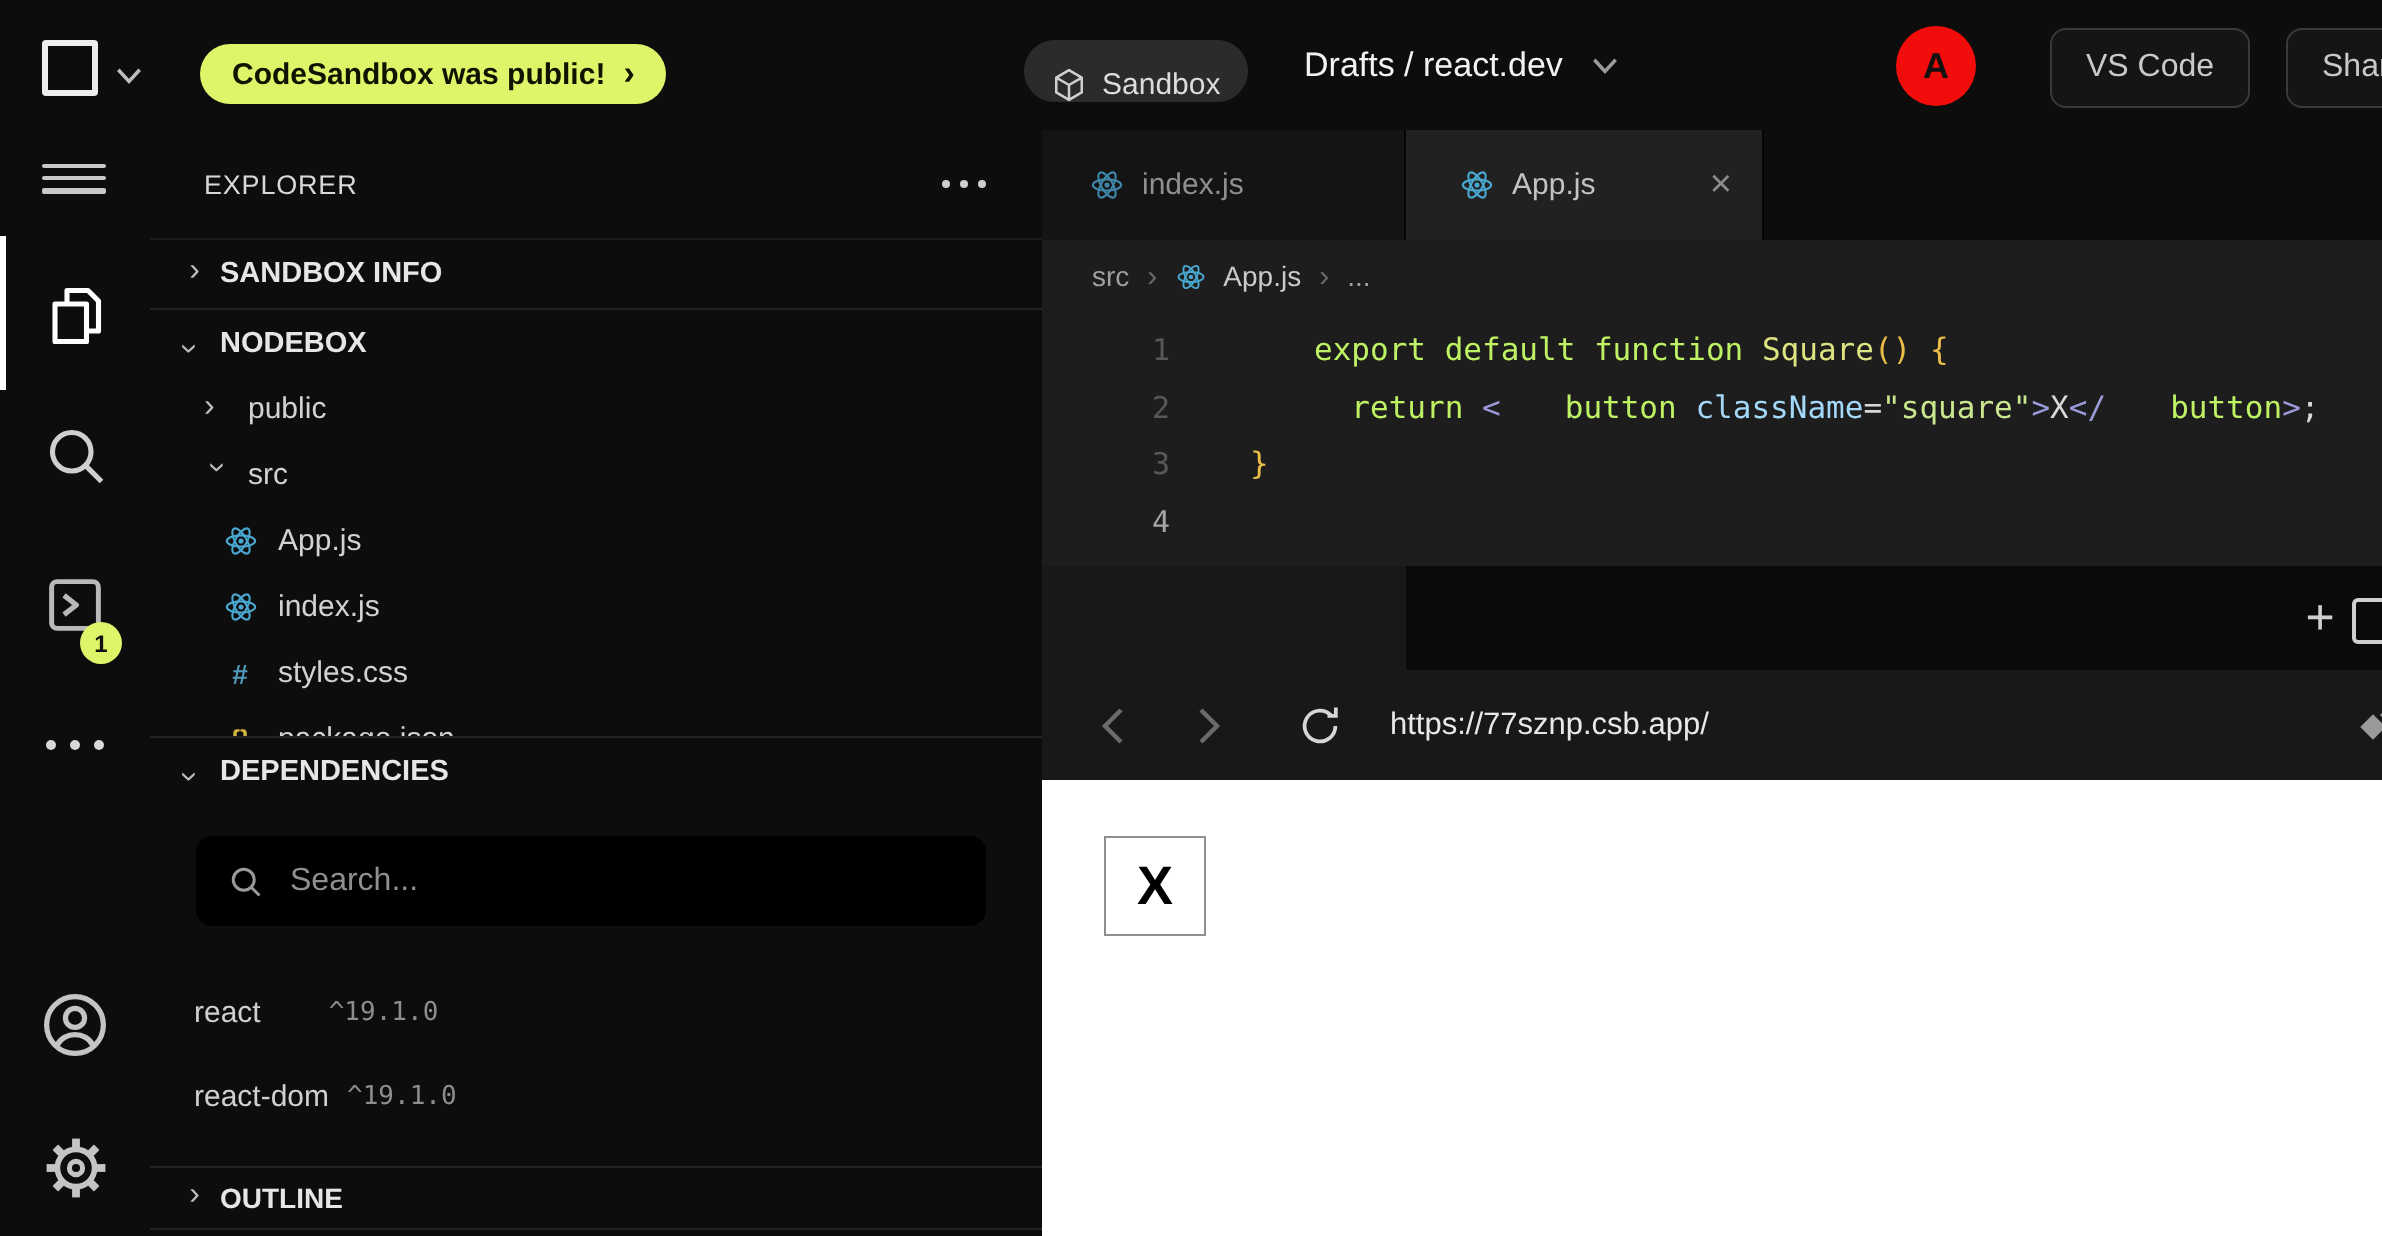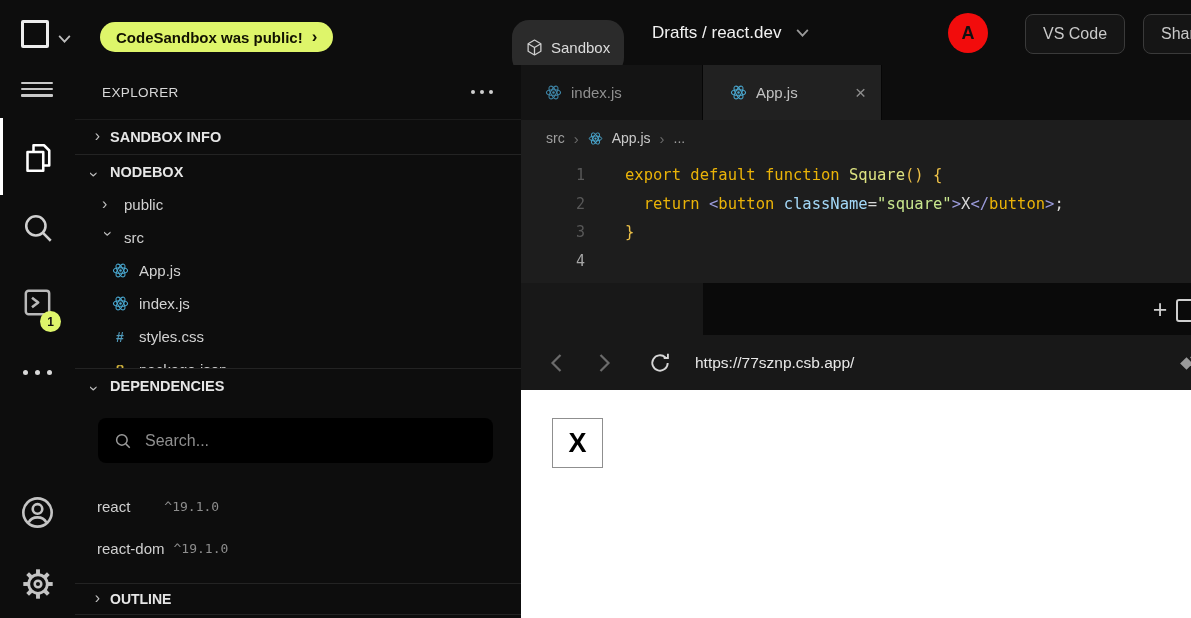--- a/index.html
+++ b/index.html
@@ -7,21 +7,21 @@
   .app{position:relative;width:1191px;height:618px;background:#0d0d0d;overflow:hidden;}
   
   .topbar{position:absolute;left:0;top:0;width:1191px;height:65px;background:#0d0d0d;}
   .logo-box{position:absolute;left:21px;top:20px;width:22px;height:22px;border:3px solid #ededed;border-radius:2px;}
   .chev-down{width:13px;height:8px;display:inline-block;}
   .logo-caret{position:absolute;left:58px;top:29px;}
   .update-pill{position:absolute;left:100px;top:22px;height:30px;border-radius:16px;background:#def56a;
     display:flex;align-items:center;gap:9px;padding:0 16px;color:#121200;font-size:15px;font-weight:600;cursor:pointer;}
   .pill-arrow::before{content:"›";font-size:17px;font-weight:700;color:#121200;}
   .sandbox-badge{position:absolute;left:512px;top:20px;height:31px;border-radius:17px;background:#2b2b2b;
-    display:flex;align-items:center;gap:8px;padding:12px 14px;color:#dcdcdc;font-size:15px;}
+    display:flex;align-items:flex-end;gap:8px;padding:0 14px;color:#dcdcdc;font-size:15px;}
   .proj-crumb{position:absolute;left:652px;top:0;height:65px;display:flex;align-items:center;gap:15px;cursor:pointer;}
   .proj-crumb .txt{color:#f2f2f2;font-size:17px;}
   .avatar{position:absolute;left:948px;top:13px;width:40px;height:40px;border-radius:50%;background:#f20c0c;
     display:flex;align-items:center;justify-content:center;color:#111;font-size:18px;font-weight:700;}
   .top-btn{position:absolute;top:14px;height:38px;border:1px solid #3a3a3a;border-radius:8px;background:#151515;
     color:#c9c9c9;font-size:16px;display:flex;align-items:center;padding:0 17px;cursor:pointer;}
   .btn-vscode{left:1025px;}
   .btn-share{left:1143px;width:86px;}
   
   .rail{position:absolute;left:0;top:65px;width:75px;height:553px;background:#0d0d0d;}
@@ -78,21 +78,21 @@
   .crumbbar{position:absolute;left:0;top:55px;width:670px;height:36px;background:#1d1d1d;
     display:flex;align-items:center;gap:9px;padding-left:25px;box-sizing:border-box;font-size:14px;color:#9f9f9f;}
   .crumb-sep::before{content:"›";color:#6a6a6a;font-size:15px;}
   .crumb-file{color:#c9c9c9;}
   .code{position:absolute;left:0;top:91px;width:670px;height:127px;background:#1d1d1d;padding-top:5px;
     font-family:"DejaVu Sans Mono",monospace;font-size:15.5px;cursor:text;}
   .cline{display:flex;height:28.5px;align-items:center;}
   .ln{width:64px;text-align:right;color:#585858;font-size:15px;flex-shrink:0;}
   .cline:last-child .ln{color:#a5a5a5;}
   .lc{margin-left:40px;white-space:pre;}
-  .tk-kw{color:#eab308;} .tk-fn{color:#dde381;} .tk-gold{color:#ecc048;}
+  .tk-kw{color:#bef264;margin-left:32px;} .tk-fn{color:#dde381;} .tk-gold{color:#ecc048;}
   .tk-br{color:#9b9bdb;} .tk-attr{color:#a3d8f8;} .tk-str{color:#c8e78e;} .tk-pl{color:#d8d8d8;}
   
   .ptabbar{position:absolute;left:0;top:218px;width:670px;height:52px;background:#181818;}
   .ptab{position:absolute;left:0;top:0;width:182px;height:52px;display:flex;align-items:center;gap:11px;
     padding-left:25px;box-sizing:border-box;color:#e0e0e0;font-size:15.5px;cursor:pointer;}
   .ptab .close-x{margin-left:6px;color:#c9c9c9;}
   .list-icon div{height:2px;background:#d0d0d0;margin-bottom:2.5px;border-radius:1px;}
   .pstrip{position:absolute;left:182px;top:0;right:0;height:52px;background:#0a0a0a;}
   .plus-btn{position:absolute;left:443px;top:12px;width:28px;height:28px;display:flex;align-items:center;
     justify-content:center;color:#cfcfcf;font-size:25px;font-weight:300;cursor:pointer;}

